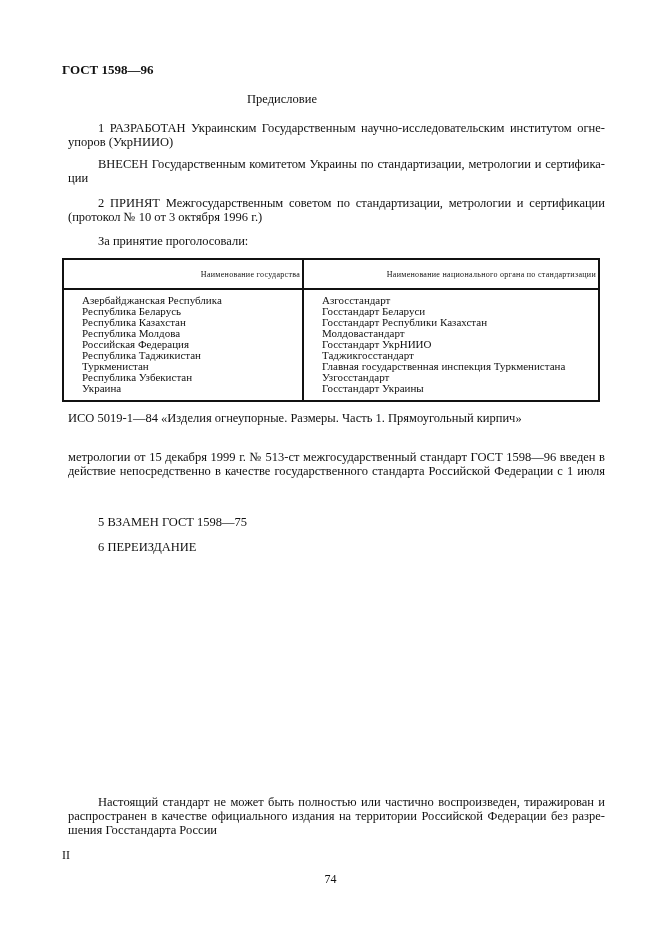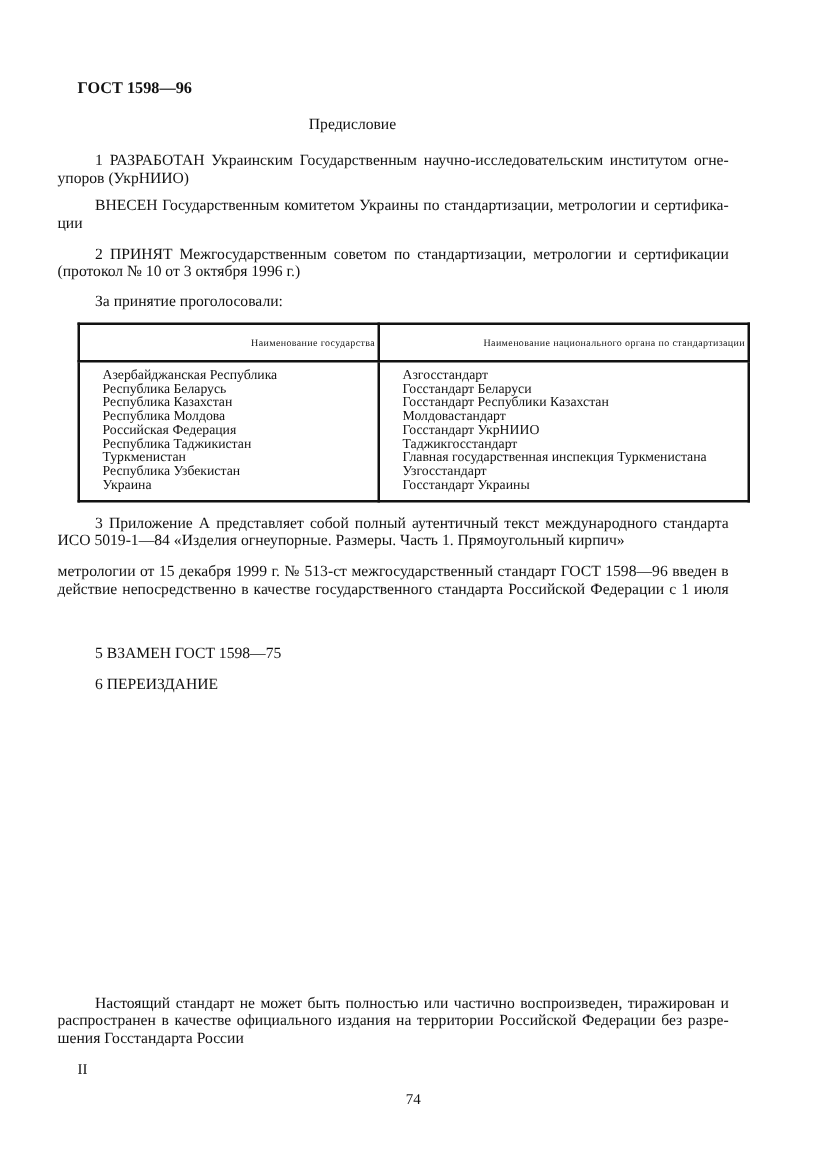--- a/index.html
+++ b/index.html
@@ -11,21 +11,21 @@
   .abs { position: absolute; }
   .doc-id {
     left: 62px; top: 62px;
     font-weight: bold; font-size: 13px;
   }
   .title {
     left: 0; width: 564px; top: 92px; text-align: center;
     font-size: 12.5px;
   }
   .para {
-    left: 46px; width: 537px;
+    left: 68px; width: 537px;
     font-size: 12.5px; line-height: 14px;
     text-align: justify;
     text-indent: 30px;
   }
   table.votes {
     position: absolute; left: 62px; top: 258px; width: 538px;
     border-collapse: collapse;
     font-size: 11px;
   }
   table.votes th, table.votes td { border: 2px solid #111; }
@@ -95,21 +95,20 @@
         <span class="cell-line">Таджикгосстандарт</span>
         <span class="cell-line">Главная государственная инспекция Туркменистана</span>
         <span class="cell-line">Узгосстандарт</span>
         <span class="cell-line">Госстандарт Украины</span>
       </td>
     </tr>
   </tbody>
 </table>
 
 <div class="abs para" style="top:411px; text-indent:0;">
-  <span style="display:block; padding-left:30px; text-align:justify; text-align-last:justify;">3 Приложение А представляет собой полный аутентичный текст международного стандарта</span>
   <span style="display:block;">ИСО 5019-1—84 «Изделия огнеупорные. Размеры. Часть 1. Прямоугольный кирпич»</span>
 </div>
 
 <div class="abs para" style="top:450px; text-indent:0;">
   <span style="display:block; text-align:justify; text-align-last:justify;">метрологии от 15 декабря 1999 г. № 513-ст межгосударственный стандарт ГОСТ 1598—96 введен в</span>
   <span style="display:block; text-align:justify; text-align-last:justify;">действие непосредственно в качестве государственного стандарта Российской Федерации с 1 июля</span>
 </div>
 
 <div class="abs para" style="top:515px;">5 ВЗАМЕН ГОСТ 1598—75</div>
 <div class="abs para" style="top:540px;">6 ПЕРЕИЗДАНИЕ</div>

